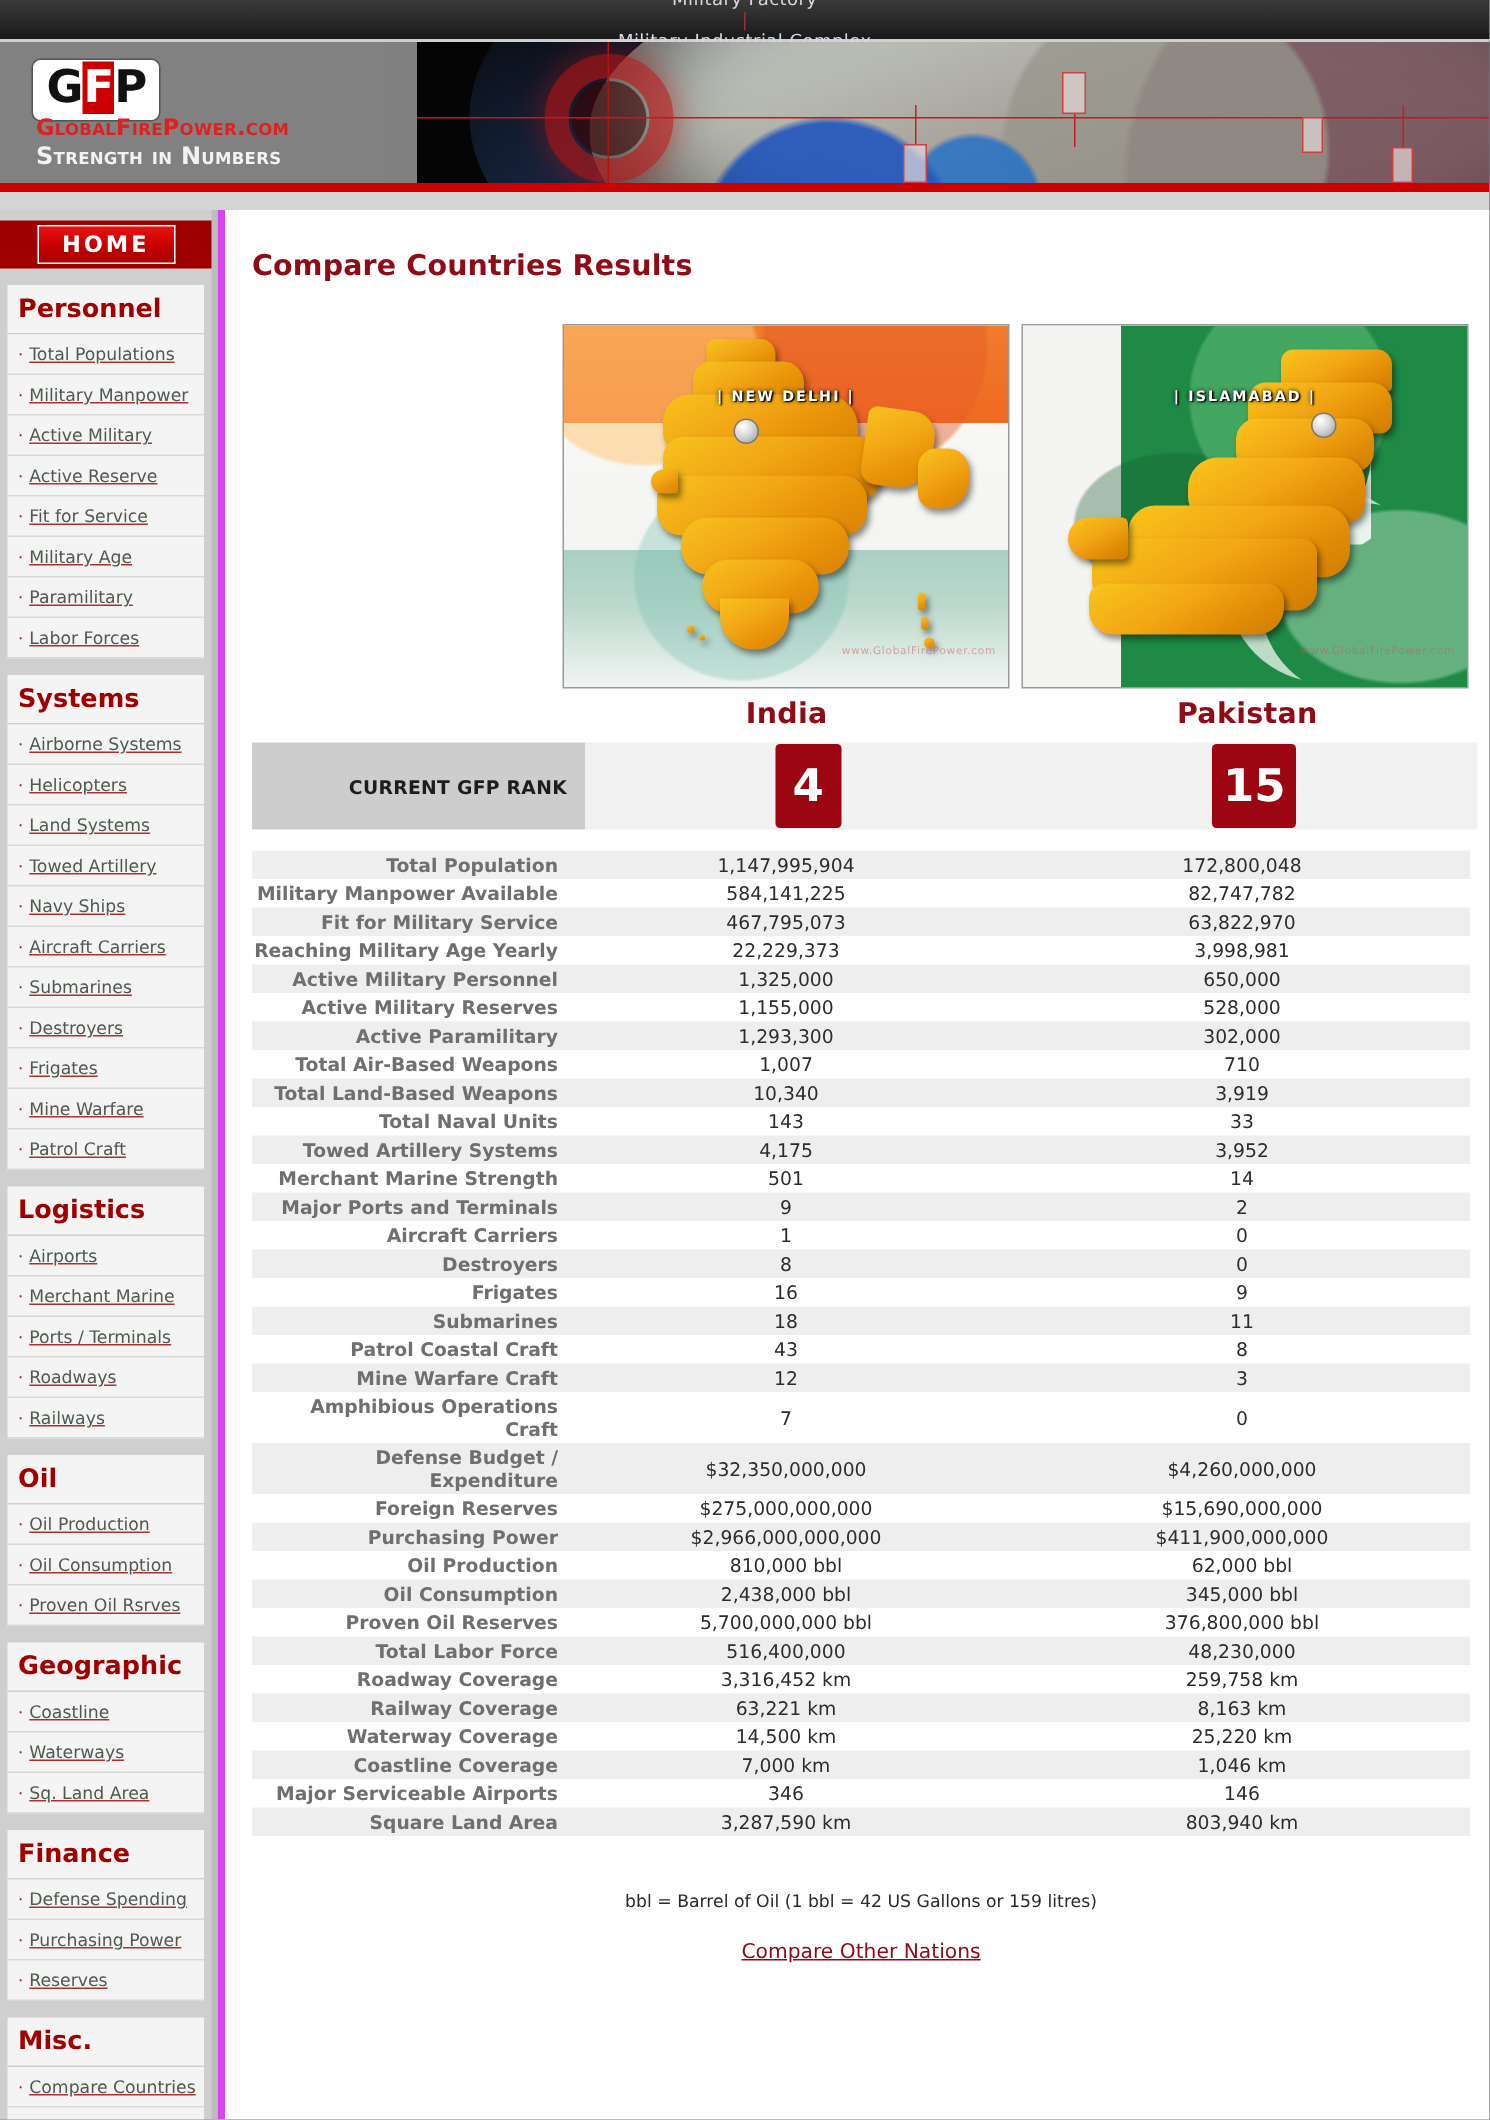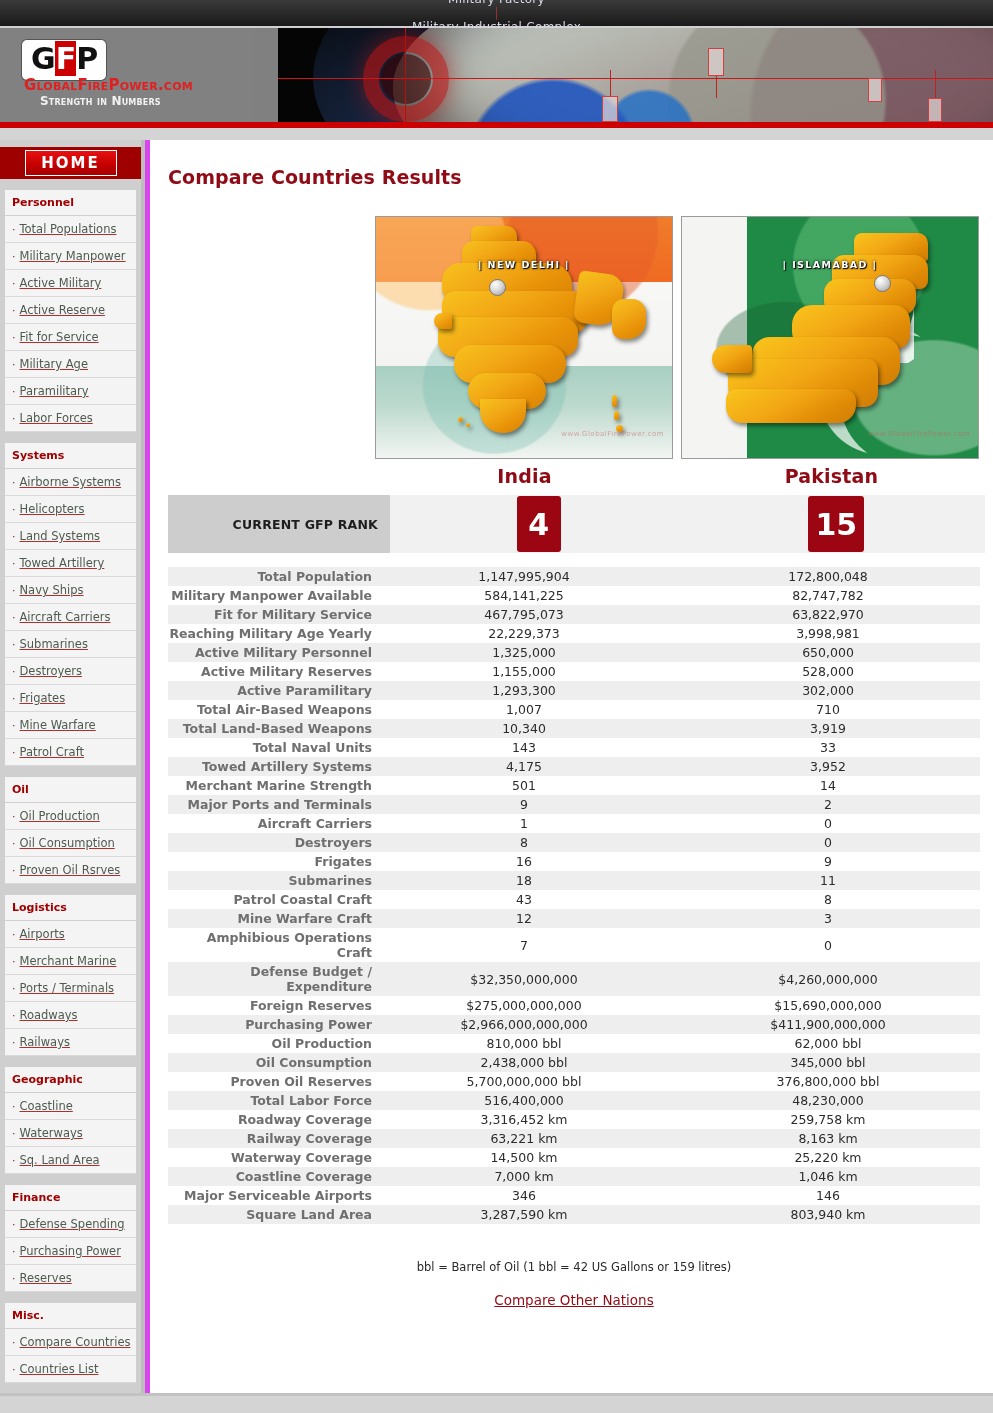--- a/index.html
+++ b/index.html
@@ -58,22 +58,22 @@
     box-shadow: 0 0 0 1px #555;
   }
   .gfp-box .f { color: #fff; background:#cc0000; padding:0 1px; }
   .gfp-tag1 {
     position: absolute; left: 24px; top: 48px;
     color: #e02020; font-size: 15px; font-weight: bold;
     letter-spacing: .2px;
     font-variant: small-caps;
   }
   .gfp-tag2 {
-    position: absolute; left: 40px; top: 66px;
-    color: #f2f2f2; font-size: 12px; font-weight: bold;
+    position: absolute; left: 24px; top: 66px;
+    color: #f2f2f2; font-size: 16px; font-weight: bold;
     letter-spacing: .2px;
     font-variant: small-caps;
   }
   .banner-pane {
     flex: 1;
     position: relative;
     overflow: hidden;
     background: #050505;
   }
   .earth {
@@ -137,21 +137,21 @@
     background: linear-gradient(180deg,#e81111 0%,#c60000 55%,#a80000 100%);
     border: 1px solid #ffffff;
     display: flex; align-items: center; justify-content: center;
     color: #fff; font-weight: bold; font-size: 15px;
     letter-spacing: 2px;
   }
   .nav-group { margin: 11px 5px 0 5px; }
   .nav-head {
     background: #f4f4f4;
     border-bottom: 1px solid #d0d0d0;
-    color: #a00000; font-weight: bold; font-size: 11px;
+    color: #a00000; font-weight: bold; font-size: 17px;
     padding: 6px 0 6px 7px;
   }
   .nav-item {
     background: #f4f4f4;
     border-bottom: 1px solid #d9d9d9;
     padding: 6px 0 6px 7px;
     font-size: 11.5px;
     white-space: nowrap;
   }
   .nav-item .dot { color: #8a1a1a; font-size: 11px; margin-right: 4px; }
@@ -396,32 +396,32 @@
             <div class="nav-item"><span class="dot">·</span><a href="#">Towed Artillery</a></div>
             <div class="nav-item"><span class="dot">·</span><a href="#">Navy Ships</a></div>
             <div class="nav-item"><span class="dot">·</span><a href="#">Aircraft Carriers</a></div>
             <div class="nav-item"><span class="dot">·</span><a href="#">Submarines</a></div>
             <div class="nav-item"><span class="dot">·</span><a href="#">Destroyers</a></div>
             <div class="nav-item"><span class="dot">·</span><a href="#">Frigates</a></div>
             <div class="nav-item"><span class="dot">·</span><a href="#">Mine Warfare</a></div>
             <div class="nav-item"><span class="dot">·</span><a href="#">Patrol Craft</a></div>
           </div>
           <div class="nav-group">
-            <div class="nav-head">Oil</div>
-            <div class="nav-item"><span class="dot">·</span><a href="#">Oil Production</a></div>
-            <div class="nav-item"><span class="dot">·</span><a href="#">Oil Consumption</a></div>
-            <div class="nav-item"><span class="dot">·</span><a href="#">Proven Oil Rsrves</a></div>
-          </div>
-          <div class="nav-group">
             <div class="nav-head">Logistics</div>
             <div class="nav-item"><span class="dot">·</span><a href="#">Airports</a></div>
             <div class="nav-item"><span class="dot">·</span><a href="#">Merchant Marine</a></div>
             <div class="nav-item"><span class="dot">·</span><a href="#">Ports / Terminals</a></div>
             <div class="nav-item"><span class="dot">·</span><a href="#">Roadways</a></div>
             <div class="nav-item"><span class="dot">·</span><a href="#">Railways</a></div>
+          </div>
+          <div class="nav-group">
+            <div class="nav-head">Oil</div>
+            <div class="nav-item"><span class="dot">·</span><a href="#">Oil Production</a></div>
+            <div class="nav-item"><span class="dot">·</span><a href="#">Oil Consumption</a></div>
+            <div class="nav-item"><span class="dot">·</span><a href="#">Proven Oil Rsrves</a></div>
           </div>
           <div class="nav-group">
             <div class="nav-head">Geographic</div>
             <div class="nav-item"><span class="dot">·</span><a href="#">Coastline</a></div>
             <div class="nav-item"><span class="dot">·</span><a href="#">Waterways</a></div>
             <div class="nav-item"><span class="dot">·</span><a href="#">Sq. Land Area</a></div>
           </div>
           <div class="nav-group">
             <div class="nav-head">Finance</div>
             <div class="nav-item"><span class="dot">·</span><a href="#">Defense Spending</a></div>

